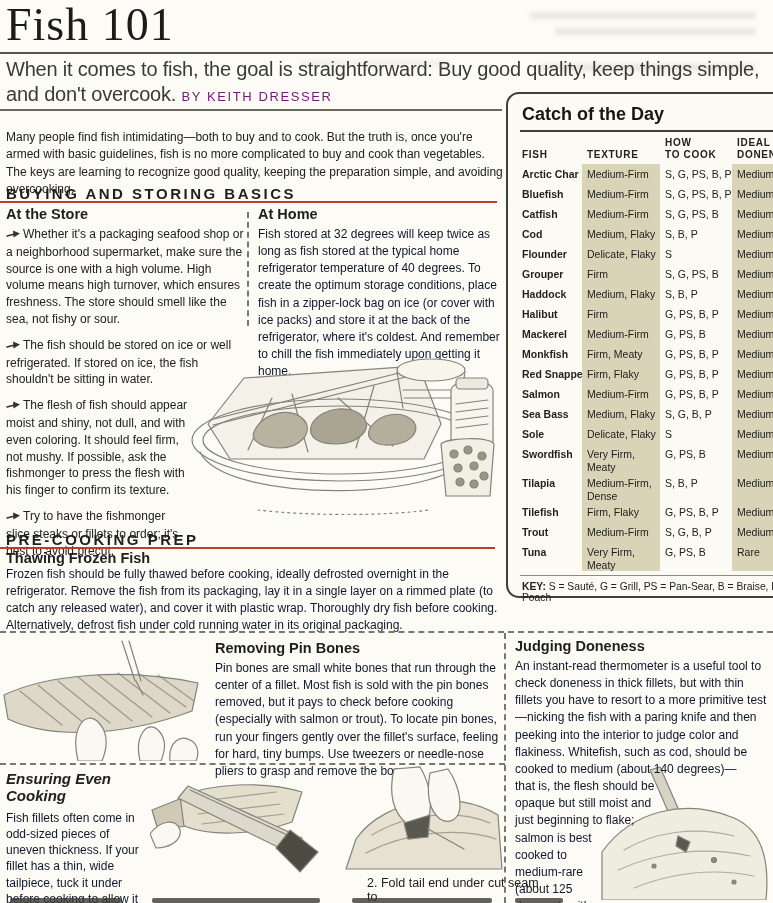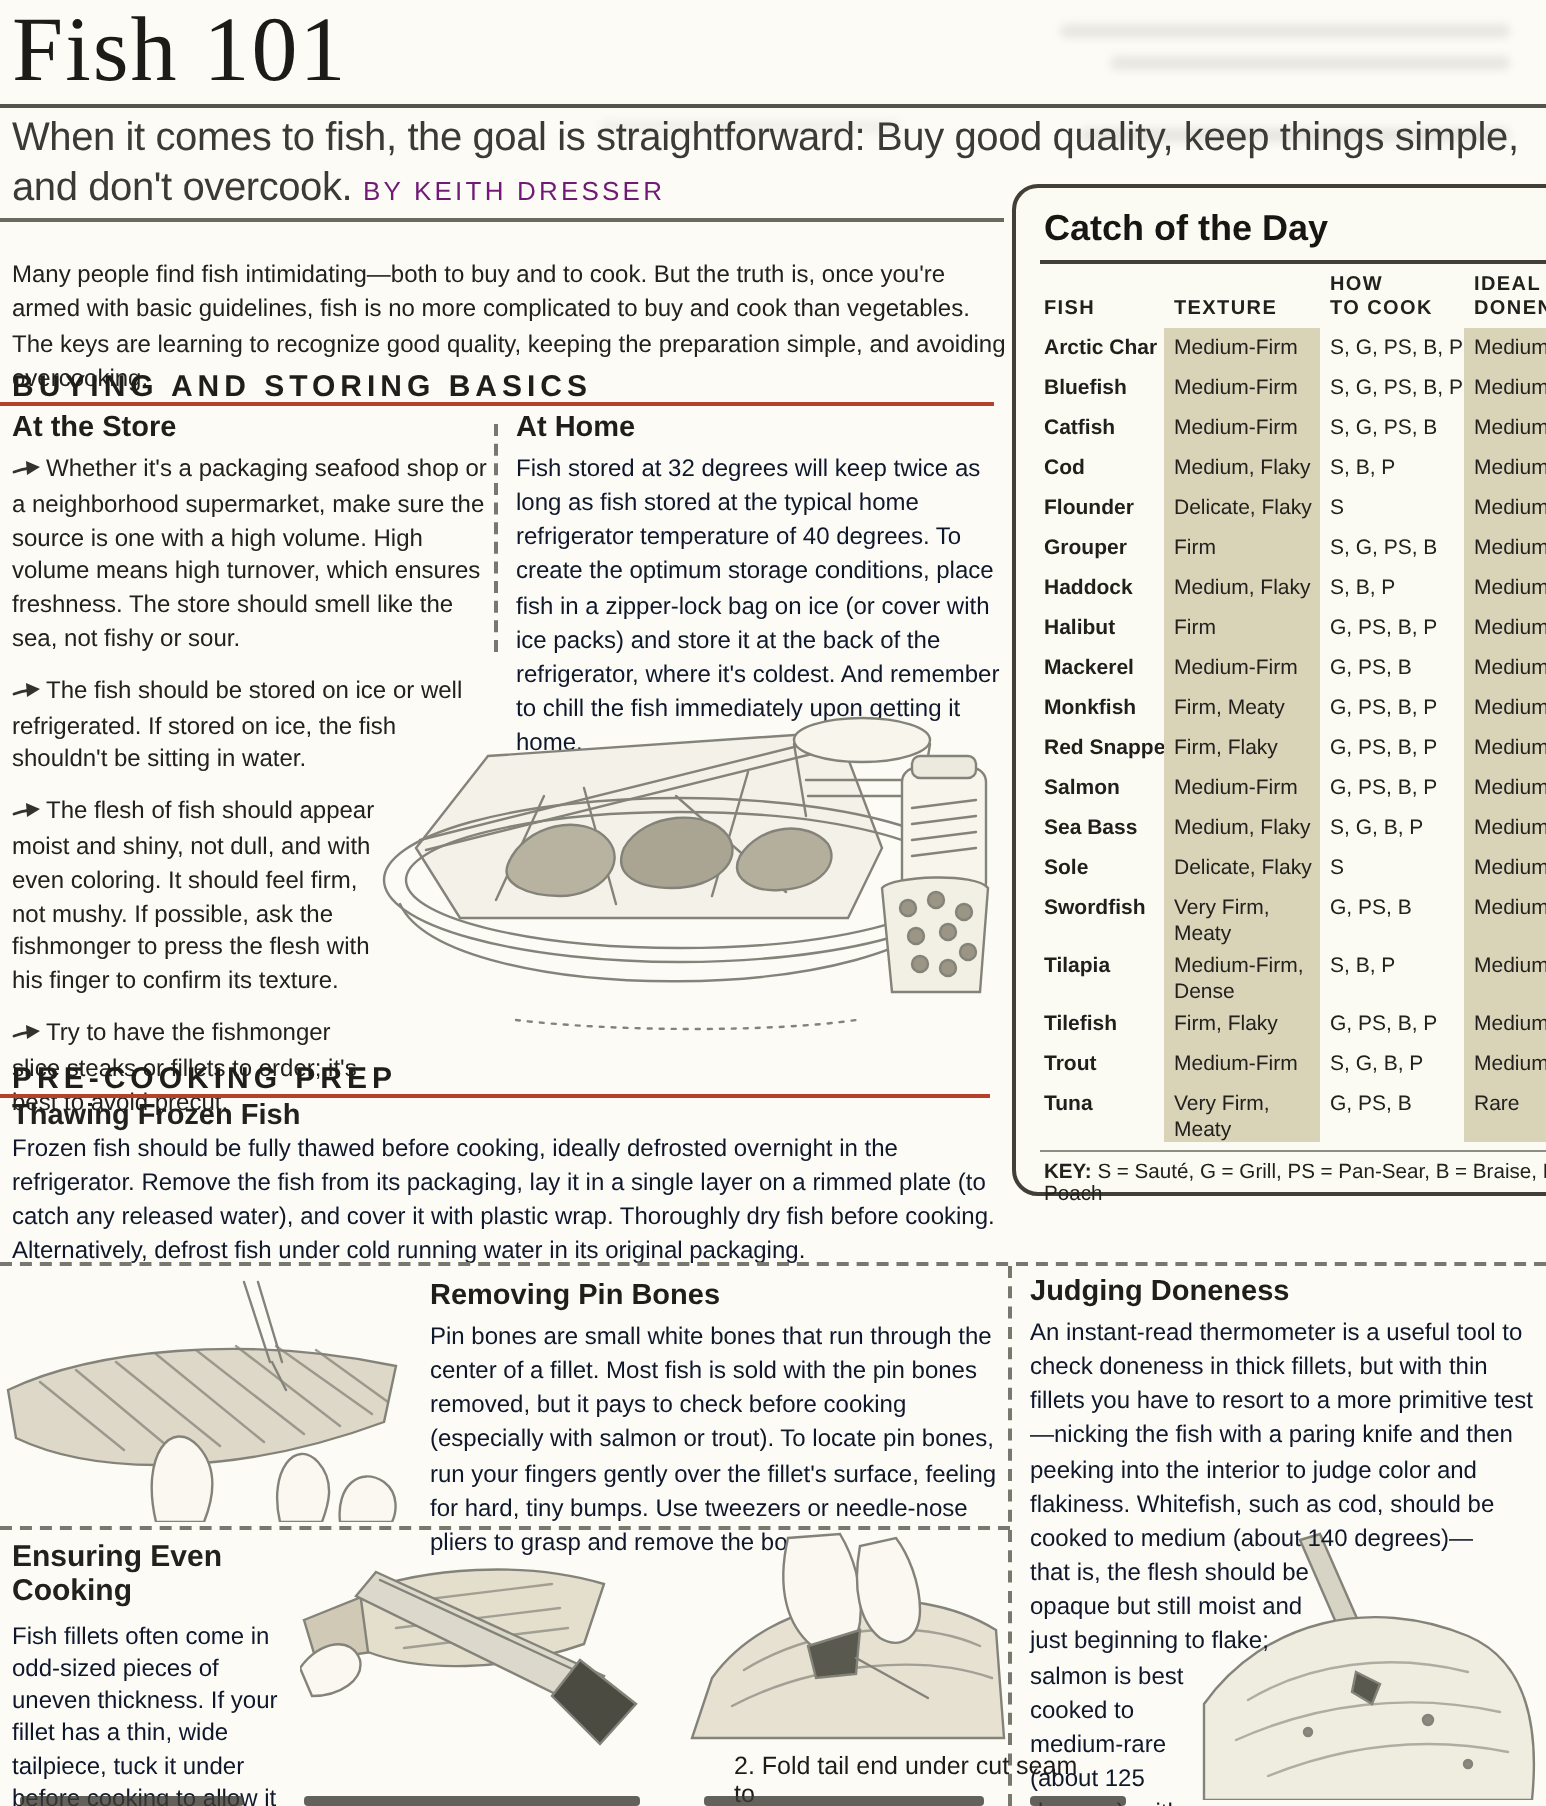--- a/index.html
+++ b/index.html
@@ -58,21 +58,21 @@
   .hdash2{position:absolute;left:0;top:763px;width:505px;border-top:2px dashed var(--dash_gray);}
   .vdash2{position:absolute;left:504px;top:633px;height:270px;border-left:2px dashed var(--dash_gray);}
 
   
   .pin-text{position:absolute;left:215px;top:640px;width:288px;}
   .judge{position:absolute;left:515px;top:638px;width:254px;}
   .judge .floatfig{float:right;width:175px;height:240px;margin:2px 0 0 2px;
       shape-outside:polygon(175px 118px,95px 140px,60px 170px,28px 200px,0px 228px,0px 240px,175px 240px);
       shape-margin:5px;}
   .even{position:absolute;left:6px;top:770px;width:140px;}
-  .even h3{font-size:15px;line-height:1.15;margin:0 0 5px 0;}
+  .even h3{font-size:15px;line-height:1.15;margin:0 0 5px 0;font-style:italic;}
   .even .bodytext{width:138px;line-height:1.36;}
   .cap{position:absolute;top:876px;font-size:12.5px;color:#1d1c19;}
   .cap1{left:148px;width:200px;}
   .cap2{left:337px;width:180px;margin-left:30px;}
 
   
   .illo{position:absolute;}
   .illo svg{display:block;}
   svg .sk{stroke:#84837a;fill:none;stroke-width:1.2;stroke-linecap:round;}
   svg .skf{stroke:#84837a;stroke-width:1.2;stroke-linecap:round;}

